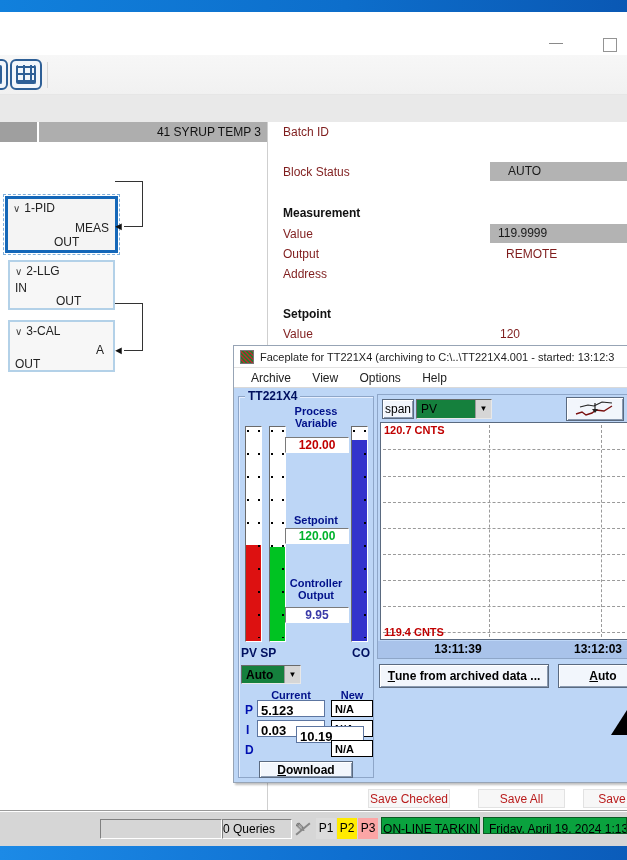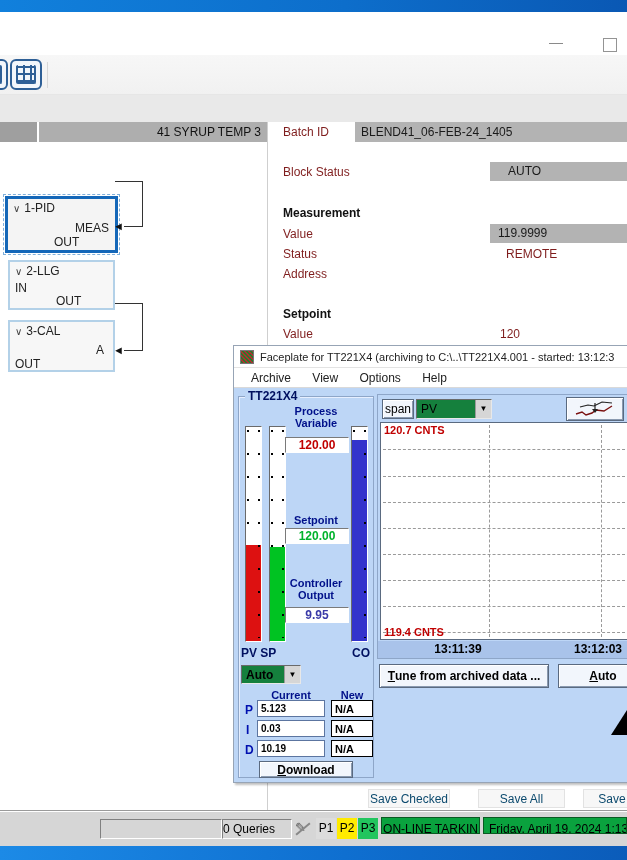--- a/index.html
+++ b/index.html
@@ -88,21 +88,21 @@
 
   .combo { position:absolute; background:#15803d; border:1px solid;
     border-color:#6a6a6a #e8e8e8 #e8e8e8 #6a6a6a; color:#000; font-weight:bold; }
   .combo .cv { position:absolute; left:4px; top:2px; font-size:12px; }
   .combo .ca { position:absolute; right:0; top:0; bottom:0; width:16px; background:#d6d6d6;
     border-left:1px solid #9a9a9a; text-align:center; font-size:8px; line-height:17px; color:#000; }
 
   .pid-head { position:absolute; font-size:11px; color:#00108a; text-align:center; }
   .pid-lab { position:absolute; font-size:12px; color:#0010b0; }
   .cur-box { position:absolute; left:18px; width:68px; height:17px; background:#ffffff;
-    border:1px solid #5c75a0; color:#000; font-size:10px; padding:2px 0 0 3px; }
+    border:1px solid #5c75a0; color:#000; font-size:13px; padding:2px 0 0 3px; }
   .new-box { position:absolute; left:92px; width:42px; height:17px; background:#ffffff;
     border:1px solid #000; color:#000; font-size:11px; padding:2px 0 8px 3px; }
 
   .fp-btn { position:absolute; background:#f2f6fc; border:1px solid #5a6a80;
     box-shadow:inset 1px 1px 0 #fff, inset -1px -1px 0 #8a9ab0;
     color:#000; font-size:12px; font-weight:bold;
     display:flex; align-items:center; justify-content:center; }
   .u { text-decoration:underline; }
 
   .chart-panel { left:143px; top:6px; width:257px; height:265px;
@@ -113,21 +113,21 @@
   .vgrid { position:absolute; top:2px; bottom:2px; width:0; border-left:1px dashed #9a9a9a; }
   .cnts { position:absolute; left:3px; color:#c00000; font-size:11px; font-weight:bold; }
   .time-strip { position:absolute; left:0; top:246px; width:257px; height:17px; background:#a9c3ea;
     color:#000; font-size:12px; font-weight:bold; }
 
   .tri { left:611px; top:710px; width:0; height:0;
     border-bottom:25px solid #000; border-left:16px solid transparent; }
 
   
   .save-btn { position:absolute; top:789px; height:19px; background:#f7f7f7;
-    border:1px solid #e2e2e2; color:#0c4a6e; font-size:12px;
+    border:1px solid #e2e2e2; color:#b91c1c; font-size:12px;
     display:flex; align-items:center; justify-content:center; }
 
   
   .sb-sep1 { left:0; top:810px; width:627px; height:1px; background:#9a9a9a; }
   .sb-sep2 { left:0; top:811px; width:627px; height:1px; background:#ffffff; }
   .statusbar { left:0; top:812px; width:627px; height:34px; background:#d6d6d6; }
   .sunken { border:1px solid; border-color:#808080 #ffffff #ffffff #808080; }
   .sb-box { position:absolute; top:7px; height:20px; font-size:12px; color:#000; }
   .pcell { position:absolute; top:6px; height:21px; width:20px; text-align:center;
     font-size:12px; padding-top:3px; color:#000; }
@@ -158,21 +158,20 @@
     <div class="abs tool-icon" style="left:10px;">
         <div class="grid"></div>
       </div>
   </div>
   <div class="abs tool-sep"></div>
   <div class="abs subband"></div>
 
   <div class="abs corner-cell"></div>
   <div class="abs left-title">41 SYRUP TEMP 3</div>
   <div class="abs batch-label lbl">Batch ID</div>
-  <div class="abs batch-field">BLEND41_06-FEB-24_1405</div>
   <div class="abs pane-divider"></div>
 
   <div class="abs blk" style="left:5px;top:196px;width:113px;height:57px;border:3px solid #1467b8;outline:1px dashed #7fb0dc;outline-offset:1px;background:#f4f4f4;">
     <span class="t" style="left:5px;top:2px;"><span class="chev">∨</span><span>1-PID</span></span>
     <span class="abs" style="right:6px;top:22px;">MEAS</span>
     <span class="abs" style="left:46px;top:36px;">OUT</span>
   </div>
   <div class="abs blk" style="left:8px;top:260px;width:107px;height:50px;">
     <span class="t" style="left:5px;top:2px;"><span class="chev">∨</span><span>2-LLG</span></span>
     <span class="abs" style="left:5px;top:19px;">IN</span>
@@ -190,21 +189,21 @@
   <div class="abs conn" style="left:115px;top:303px;width:28px;height:47px;border-top:1px solid #333;border-right:1px solid #333;"></div>
   <div class="abs conn" style="left:124px;top:350px;width:19px;border-top:1px solid #333;"></div>
   <span class="abs arrow" style="left:113px;top:344px;">◄</span>
 
   <div class="abs lbl" style="left:283px;top:165px;">Block Status</div>
   <div class="abs gfield" style="left:490px;top:162px;width:137px;padding-left:18px;">AUTO</div>
 
   <div class="abs lbl-b" style="left:283px;top:206px;">Measurement</div>
   <div class="abs lbl" style="left:283px;top:227px;">Value</div>
   <div class="abs gfield" style="left:490px;top:224px;width:137px;">119.9999</div>
-  <div class="abs lbl" style="left:283px;top:247px;">Status</div>
+  <div class="abs lbl" style="left:283px;top:247px;">Output</div>
   <div class="abs lbl" style="left:506px;top:247px;">REMOTE</div>
   <div class="abs lbl" style="left:283px;top:267px;">Address</div>
 
   <div class="abs lbl-b" style="left:283px;top:307px;">Setpoint</div>
   <div class="abs lbl" style="left:283px;top:327px;">Value</div>
   <div class="abs lbl" style="left:500px;top:327px;">120</div>
 
   <div class="save-btn" style="left:368px;width:82px;">Save Checked</div>
   <div class="save-btn" style="left:478px;width:87px;">Save All</div>
   <div class="save-btn" style="left:583px;width:70px;">Save N</div>
@@ -257,21 +256,21 @@
 
         <div class="pid-lab" style="left:6px;top:306px;">P</div>
         <div class="cur-box" style="top:303px;">5.123</div>
         <div class="new-box" style="top:303px;">N/A</div>
 
         <div class="pid-lab" style="left:7px;top:326px;">I</div>
         <div class="cur-box" style="top:323px;">0.03</div>
         <div class="new-box" style="top:323px;">N/A</div>
 
         <div class="pid-lab" style="left:6px;top:346px;">D</div>
-        <div class="cur-box" style="top:343px;">10.19</div>
+        <div class="cur-box" style="top:329px;margin-left:39px;">10.19</div>
         <div class="new-box" style="top:343px;">N/A</div>
 
         <div class="fp-btn" style="left:20px;top:364px;width:94px;height:17px;">
           <span class="u">D</span>
             <span>ownload</span>
         </div>
       </div>
 
       <div class="abs chart-panel">
         <div class="fp-btn" style="left:4px;top:4px;width:32px;height:20px;font-weight:normal;">span</div>
@@ -326,20 +325,20 @@
   <div class="abs sb-sep2"></div>
   <div class="abs statusbar">
     <div class="sb-box sunken" style="left:100px;width:122px;"></div>
     <div class="sb-box sunken" style="left:222px;width:70px;padding-top:2px;">0 Queries</div>
     <div class="noedit">
       <span class="pencil">✎</span>
       <span class="slash"></span>
     </div>
     <div class="pcell" style="left:316px;background:#dcdcdc;">P1</div>
     <div class="pcell" style="left:337px;background:#ffeb00;">P2</div>
-    <div class="pcell" style="left:358px;background:#22c55e;">P3</div>
+    <div class="pcell" style="left:358px;background:#fca5a5;">P3</div>
     <div class="green-box" style="left:381px;width:99px;text-align:center;">ON-LINE TARKIN</div>
     <div class="green-box" style="left:483px;width:144px;padding-left:5px;white-space:nowrap;overflow:hidden;">Friday, April 19, 2024  1:13:1</div>
   </div>
 
   <div class="abs bottom-bar"></div>
 
 </div>
 
 </body></html>

